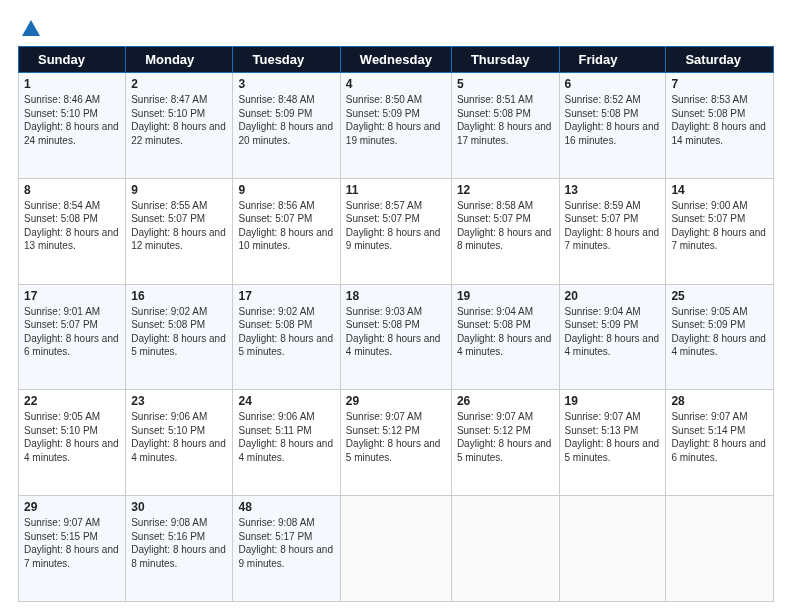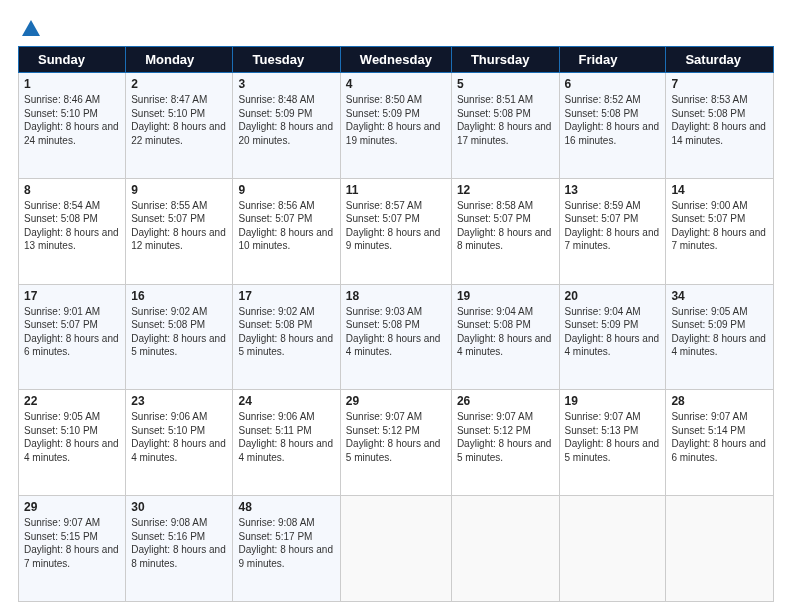--- a/index.html
+++ b/index.html
@@ -157,21 +157,21 @@
           <td><span class="day-num">13</span><span class="day-info">Sunrise: 8:59 AM<br>Sunset: 5:07 PM<br>Daylight: 8 hours and 7 minutes.</span></td>
           <td><span class="day-num">14</span><span class="day-info">Sunrise: 9:00 AM<br>Sunset: 5:07 PM<br>Daylight: 8 hours and 7 minutes.</span></td>
         </tr>
         <tr>
           <td><span class="day-num">17</span><span class="day-info">Sunrise: 9:01 AM<br>Sunset: 5:07 PM<br>Daylight: 8 hours and 6 minutes.</span></td>
           <td><span class="day-num">16</span><span class="day-info">Sunrise: 9:02 AM<br>Sunset: 5:08 PM<br>Daylight: 8 hours and 5 minutes.</span></td>
           <td><span class="day-num">17</span><span class="day-info">Sunrise: 9:02 AM<br>Sunset: 5:08 PM<br>Daylight: 8 hours and 5 minutes.</span></td>
           <td><span class="day-num">18</span><span class="day-info">Sunrise: 9:03 AM<br>Sunset: 5:08 PM<br>Daylight: 8 hours and 4 minutes.</span></td>
           <td><span class="day-num">19</span><span class="day-info">Sunrise: 9:04 AM<br>Sunset: 5:08 PM<br>Daylight: 8 hours and 4 minutes.</span></td>
           <td><span class="day-num">20</span><span class="day-info">Sunrise: 9:04 AM<br>Sunset: 5:09 PM<br>Daylight: 8 hours and 4 minutes.</span></td>
-          <td><span class="day-num">34</span><span class="day-info">Sunrise: 9:05 AM<br>Sunset: 5:09 PM<br>Daylight: 8 hours and 4 minutes.</span></td>
+          <td><span class="day-num">25</span><span class="day-info">Sunrise: 9:05 AM<br>Sunset: 5:09 PM<br>Daylight: 8 hours and 4 minutes.</span></td>
         </tr>
         <tr>
           <td><span class="day-num">22</span><span class="day-info">Sunrise: 9:05 AM<br>Sunset: 5:10 PM<br>Daylight: 8 hours and 4 minutes.</span></td>
           <td><span class="day-num">23</span><span class="day-info">Sunrise: 9:06 AM<br>Sunset: 5:10 PM<br>Daylight: 8 hours and 4 minutes.</span></td>
           <td><span class="day-num">24</span><span class="day-info">Sunrise: 9:06 AM<br>Sunset: 5:11 PM<br>Daylight: 8 hours and 4 minutes.</span></td>
           <td><span class="day-num">29</span><span class="day-info">Sunrise: 9:07 AM<br>Sunset: 5:12 PM<br>Daylight: 8 hours and 5 minutes.</span></td>
           <td><span class="day-num">26</span><span class="day-info">Sunrise: 9:07 AM<br>Sunset: 5:12 PM<br>Daylight: 8 hours and 5 minutes.</span></td>
           <td><span class="day-num">19</span><span class="day-info">Sunrise: 9:07 AM<br>Sunset: 5:13 PM<br>Daylight: 8 hours and 5 minutes.</span></td>
           <td><span class="day-num">28</span><span class="day-info">Sunrise: 9:07 AM<br>Sunset: 5:14 PM<br>Daylight: 8 hours and 6 minutes.</span></td>
         </tr>

